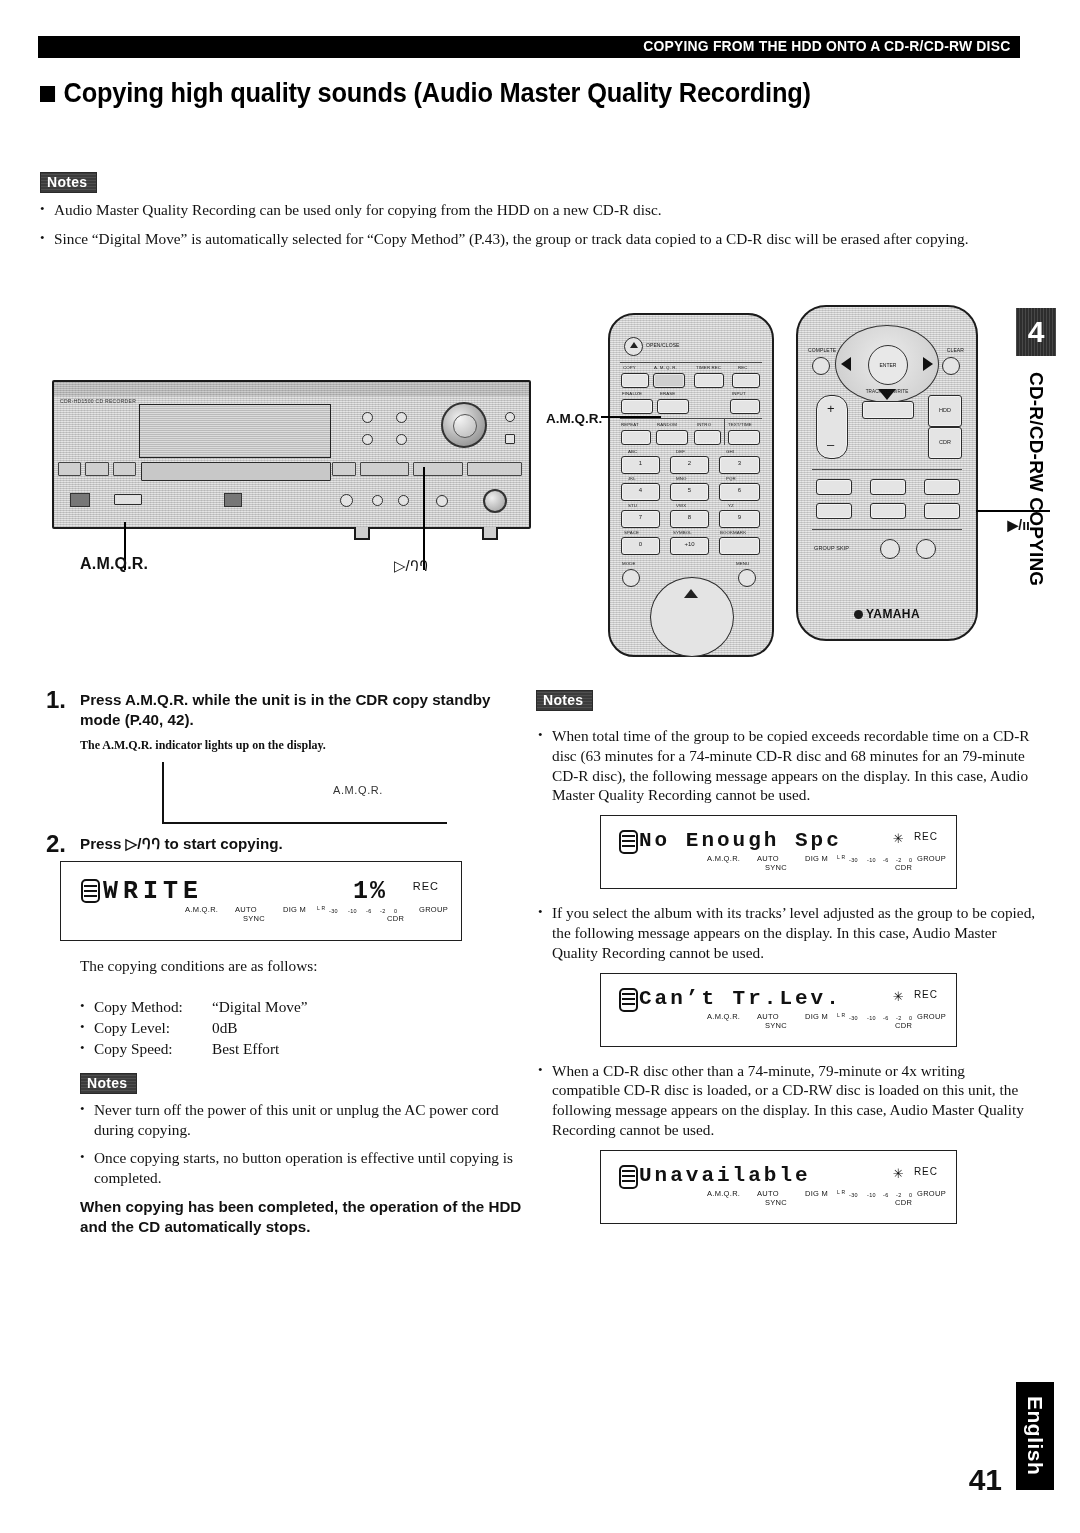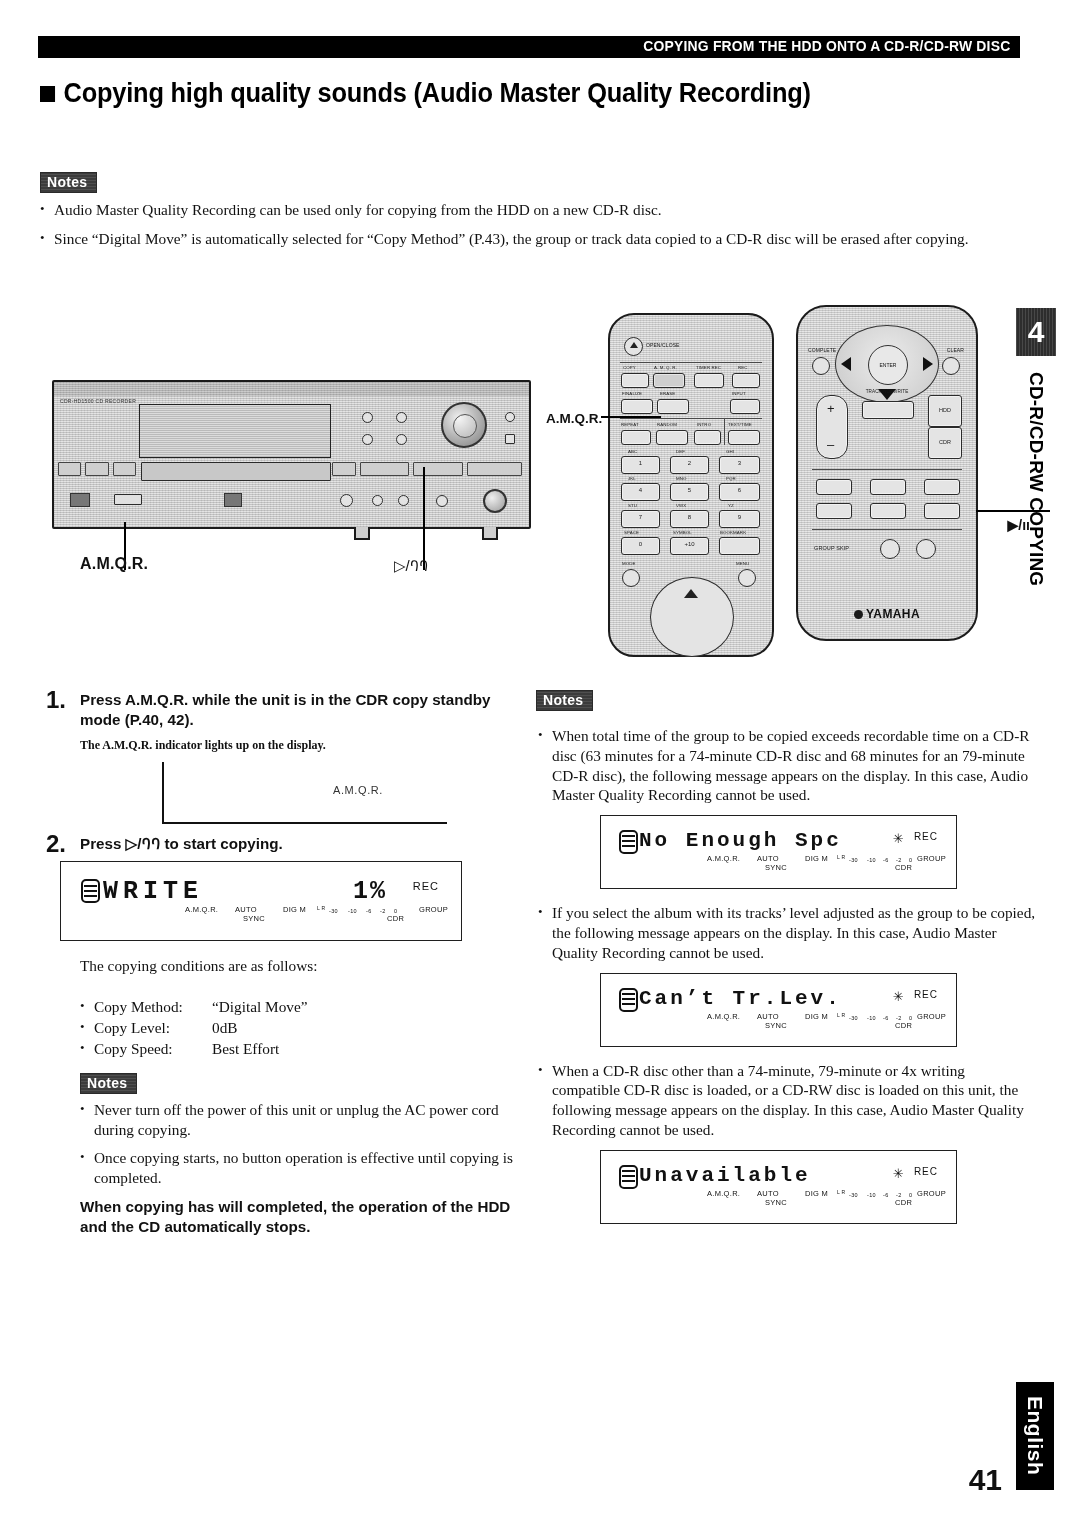--- a/index.html
+++ b/index.html
@@ -564,21 +564,21 @@
     </div>
 
     <div class="lnotes">
       <div class="noteslabel">Notes</div>
       <ul class="notes">
         <li>Never turn off the power of this unit or unplug the AC power cord during copying.</li>
         <li>Once copying starts, no button operation is effective until copying is completed.</li>
       </ul>
     </div>
 
-    <div class="bold-para">When copying has will completed, the operation of the HDD and the CD automatically stops.</div>
+    <div class="bold-para">When copying has been completed, the operation of the HDD and the CD automatically stops.</div>
   </div>
 
   <div class="colR rnotes">
     <div class="noteslabel">Notes</div>
     <div style="height:8px;"></div>
     <div class="rbullet">When total time of the group to be copied exceeds recordable time on a CD-R disc (63 minutes for a 74-minute CD-R disc and 68 minutes for an 79-minute CD-R disc), the following message appears on the display. In this case, Audio Master Quality Recording cannot be used.</div>
 
     <div class="panelbox" style="margin:10px 0 14px 64px;width:355px;height:72px;">
       <div class="lcd" style="position:absolute;left:8px;top:4px;width:339px;height:62px;border:none;">
         <div class="disc" style="left:10px;top:10px;">

